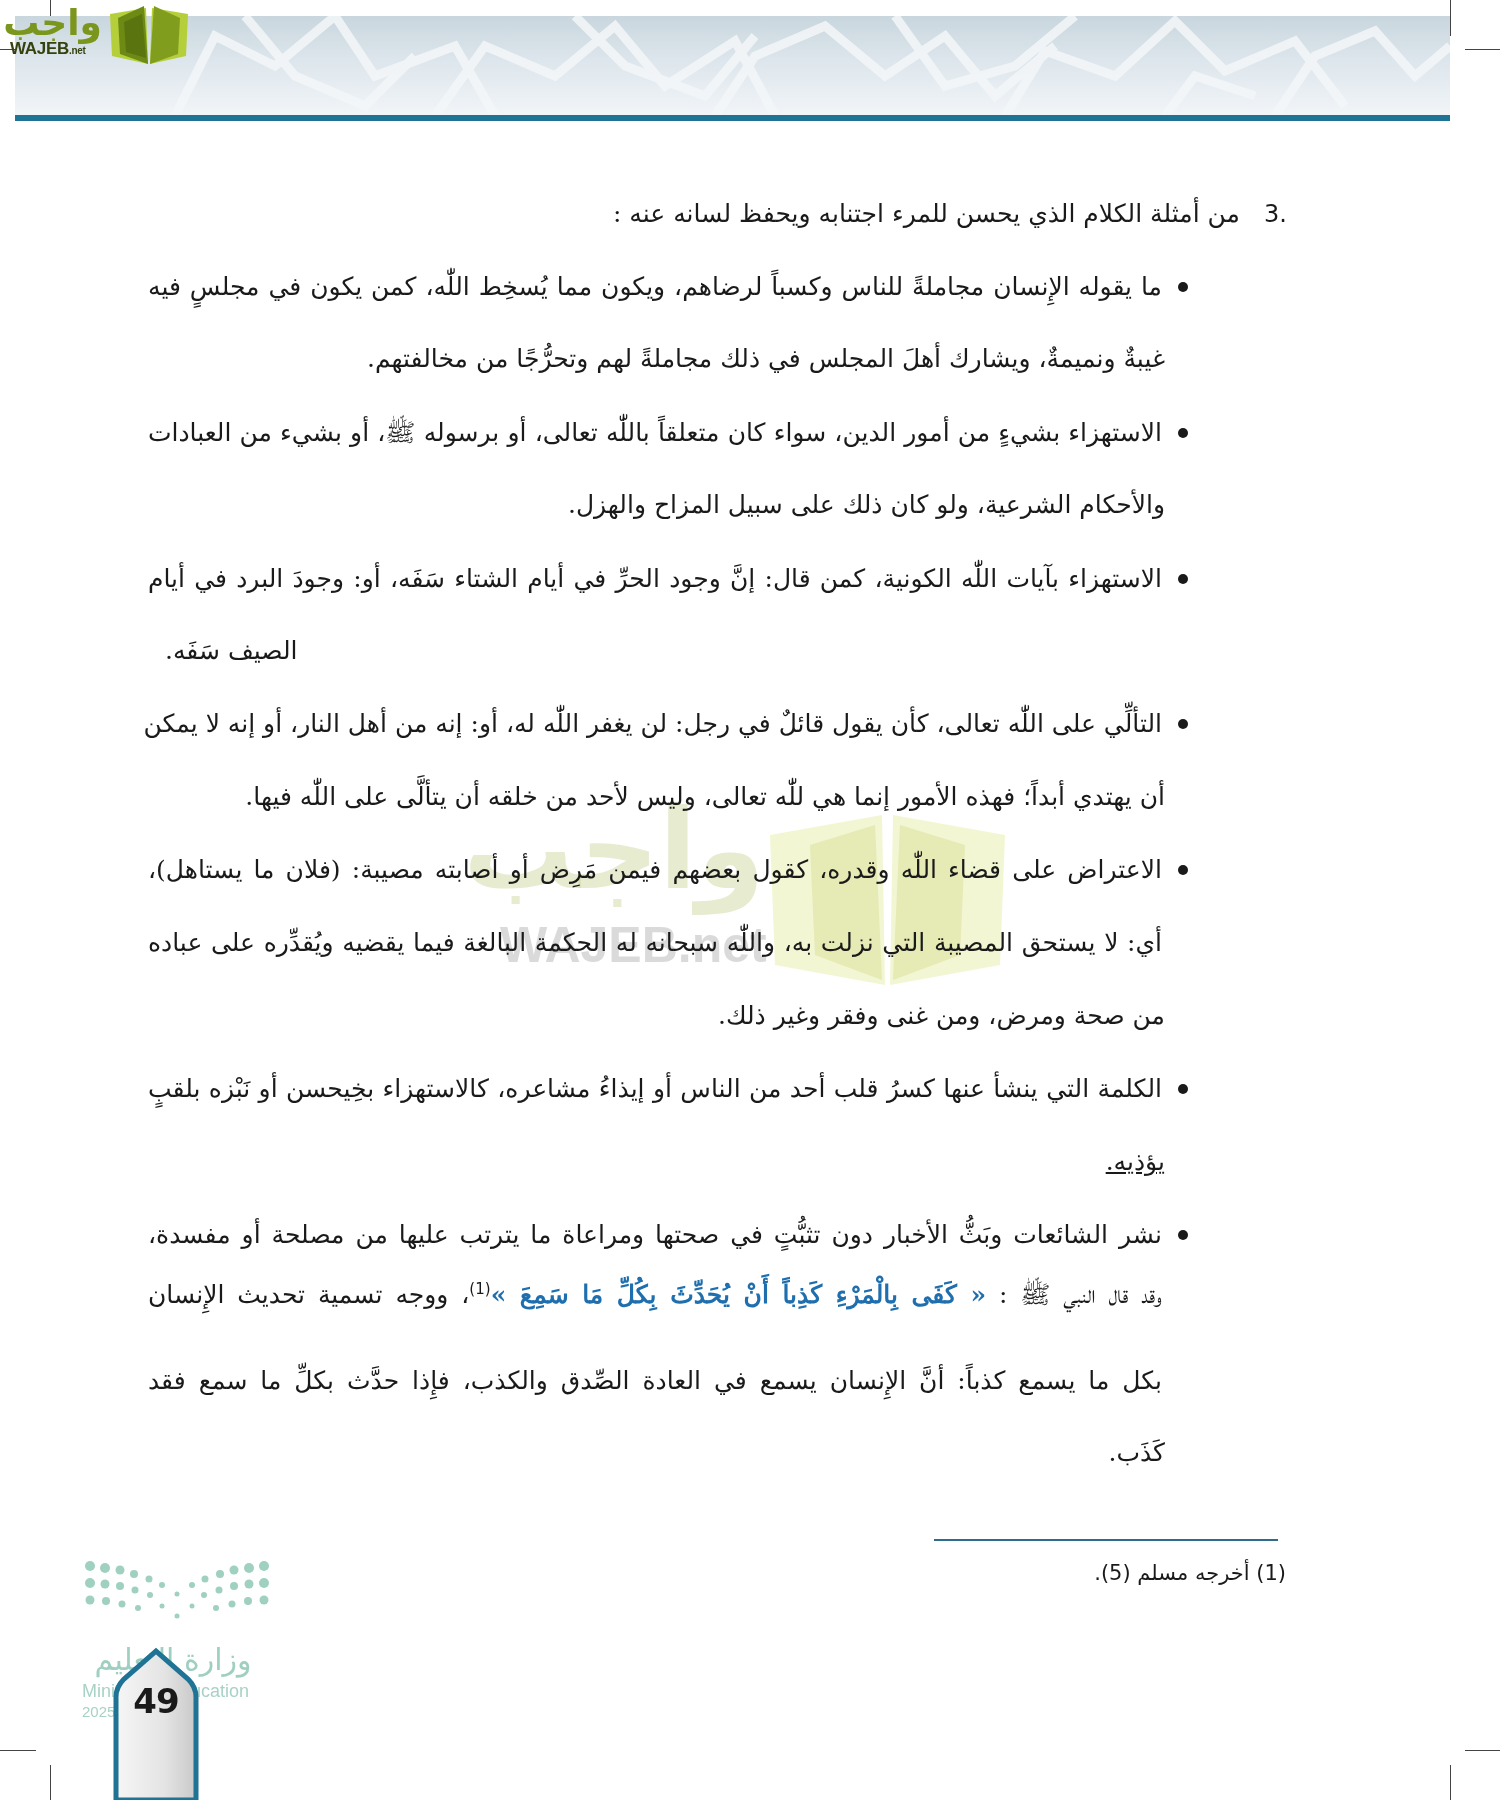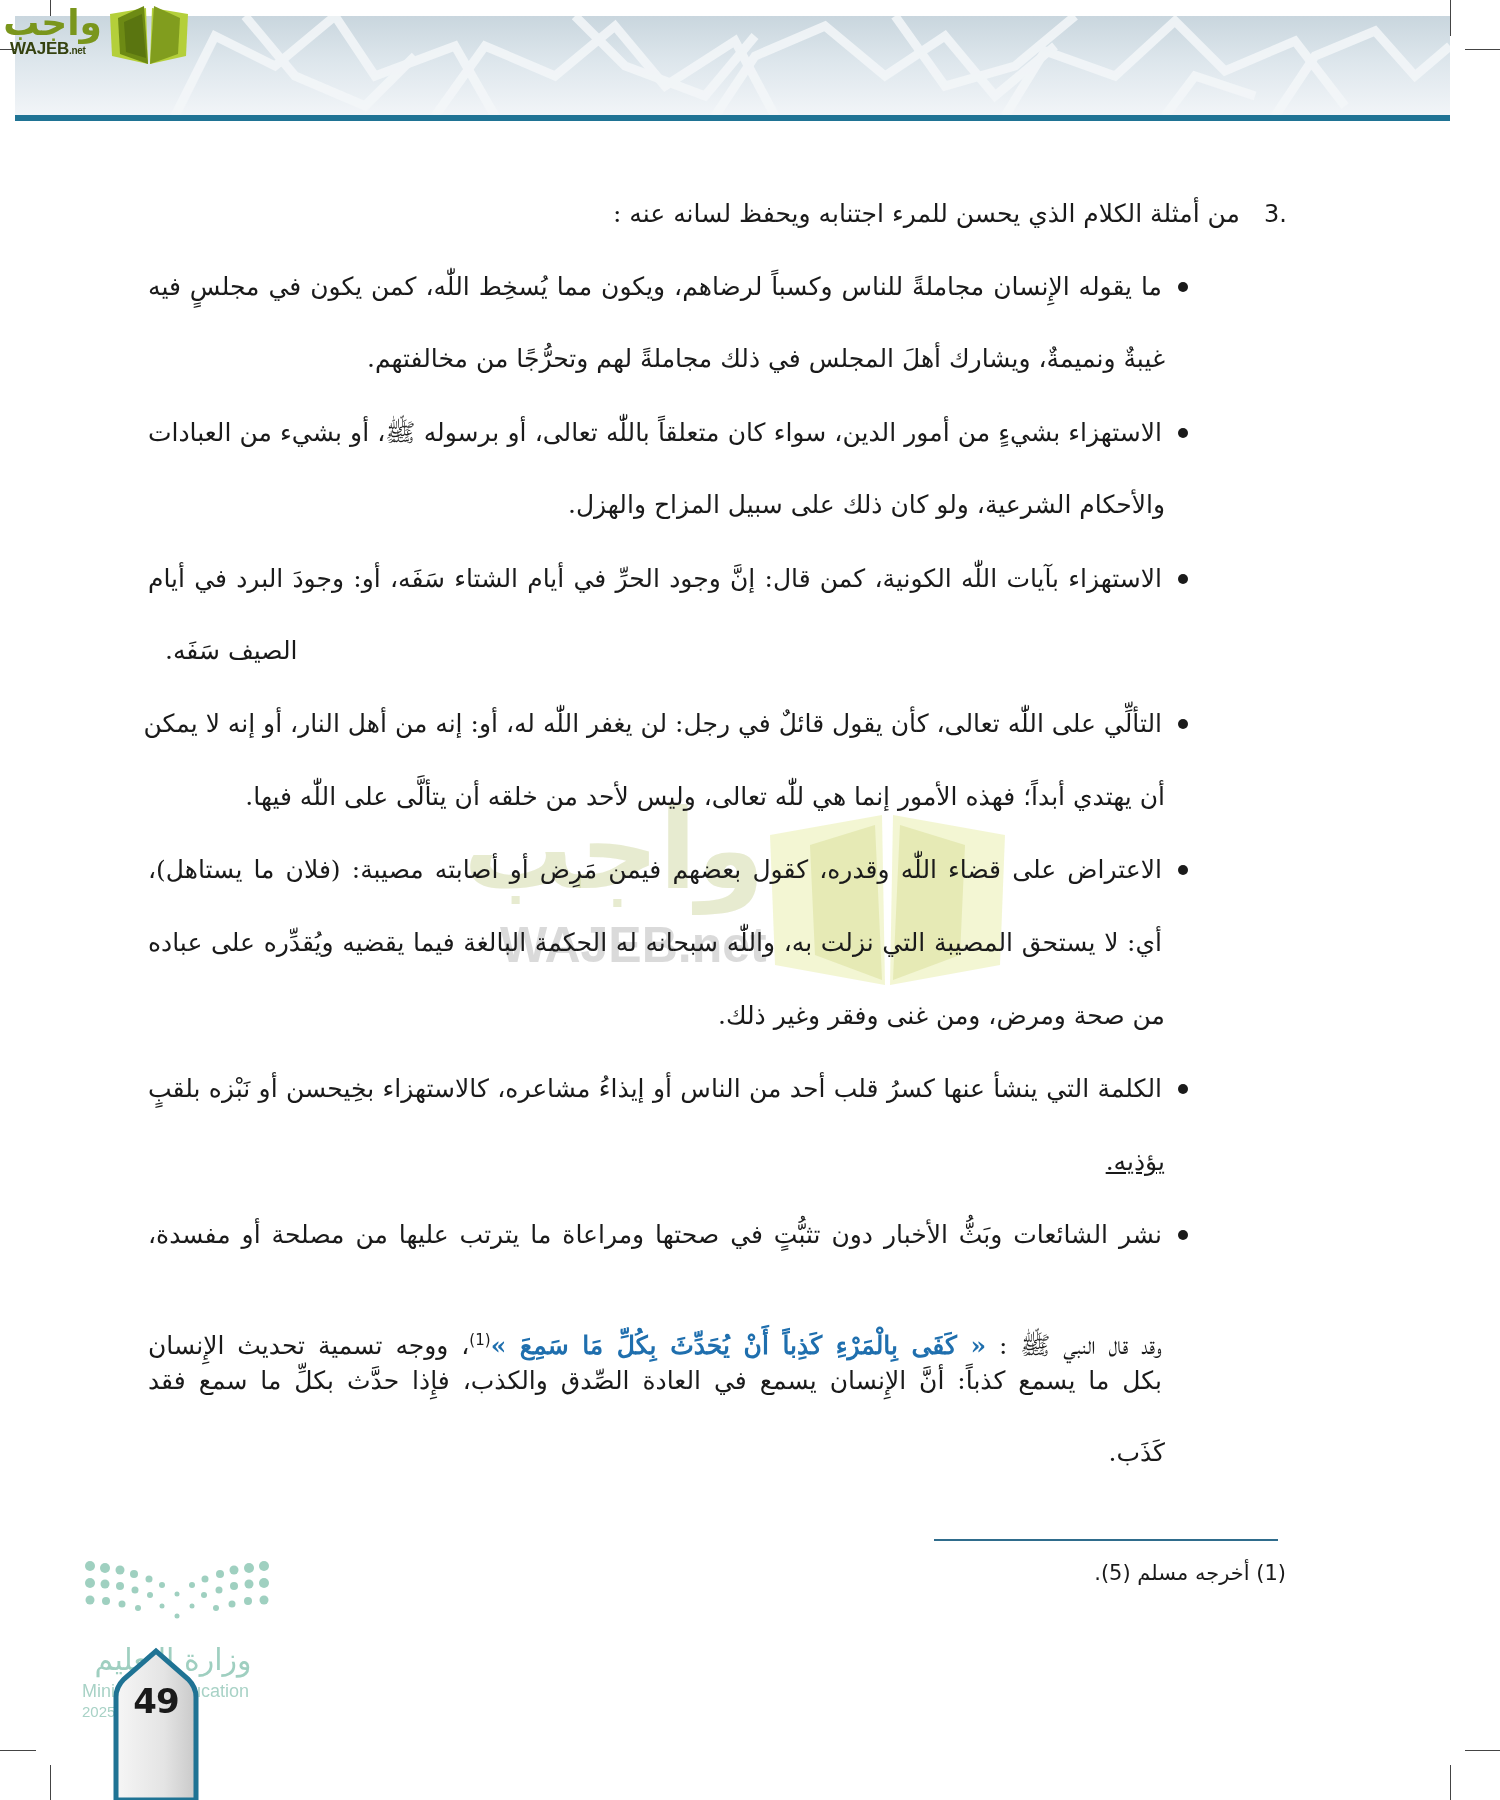--- a/index.html
+++ b/index.html
@@ -168,21 +168,21 @@
 <div class="line justify" style="left:148px;width:1014px;top:850px;">الاعتراض على قضاء اللّٰه وقدره، كقول بعضهم فيمن مَرِض أو أصابته مصيبة: (فلان ما يستاهل)،</div>
 <div class="line justify" style="left:148px;width:1014px;top:923px;">أي: لا يستحق المصيبة التي نزلت به، واللّٰه سبحانه له الحكمة البالغة فيما يقضيه ويُقدِّره على عباده</div>
 <div class="line" style="right:335px;width:1000px;top:996px;text-align:right;">من صحة ومرض، ومن غنى وفقر وغير ذلك.</div>
 
 <div class="bullet" style="left:1178px;top:1084px;"></div>
 <div class="line justify" style="left:148px;width:1014px;top:1069px;">الكلمة التي ينشأ عنها كسرُ قلب أحد من الناس أو إيذاءُ مشاعره، كالاستهزاء بخِيحسن أو نَبْزه بلقبٍ</div>
 <div class="line" style="right:335px;width:1000px;top:1142px;text-align:right;text-decoration:underline;">يؤذيه.</div>
 
 <div class="bullet" style="left:1178px;top:1230px;"></div>
 <div class="line justify" style="left:148px;width:1014px;top:1215px;">نشر الشائعات وبَثُّ الأخبار دون تثبُّتٍ في صحتها ومراعاة ما يترتب عليها من مصلحة أو مفسدة،</div>
-<div class="line justify" style="left:148px;width:1014px;top:1326px;">
+<div class="line justify" style="left:148px;width:1014px;top:1275px;">
   <span>وقد قال النبي ﷺ : </span><span class="hadith">« كَفَى بِالْمَرْءِ كَذِباً أَنْ يُحَدِّثَ بِكُلِّ مَا سَمِعَ »</span><sup class="fn">(1)</sup><span>، ووجه تسمية تحديث الإِنسان</span>
 </div>
 <div class="line justify" style="left:148px;width:1014px;top:1361px;">بكل ما يسمع كذباً: أنَّ الإِنسان يسمع في العادة الصِّدق والكذب، فإِذا حدَّث بكلِّ ما سمع فقد</div>
 <div class="line" style="right:335px;width:1000px;top:1433px;text-align:right;">كَذَب.</div>
 
 <div class="fn-rule"></div>
 <div class="footnote">(1) أخرجه مسلم (5).</div>
 
 <svg class="moe-dots" viewBox="0 0 190 70">
   <g fill="#9fd0c0">

